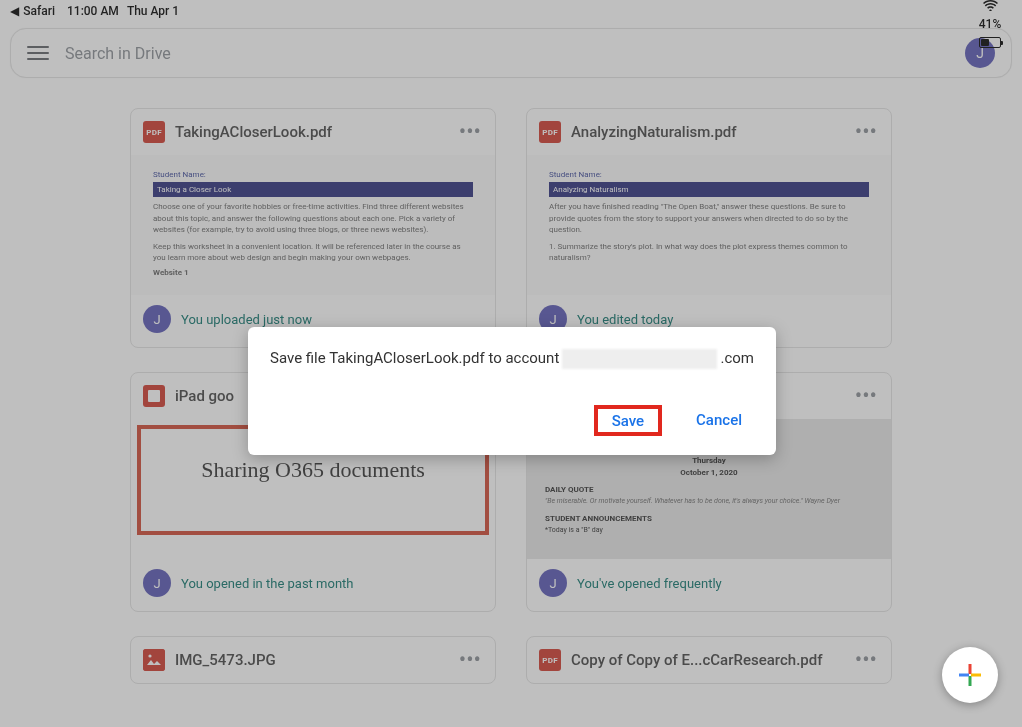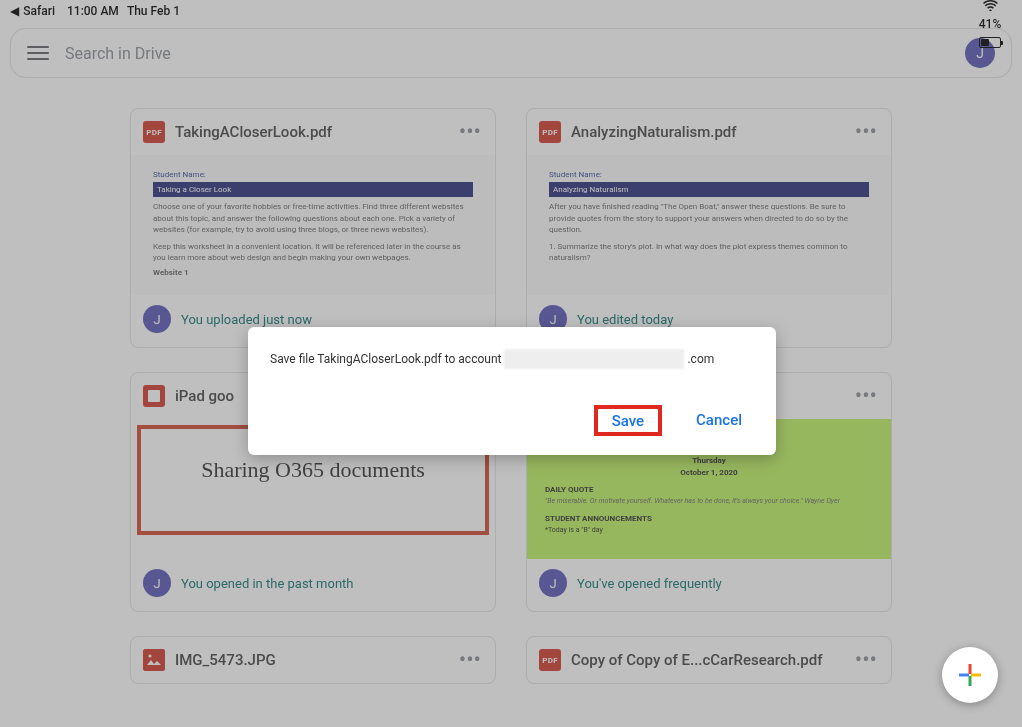--- a/index.html
+++ b/index.html
@@ -41,50 +41,50 @@
   .more-dots { color:#8a8f95; font-size:22px; line-height:10px; padding:4px;}
   .preview { height: 140px; background:#fafafa; padding: 14px 22px; font-size:8px; color:#666; line-height:1.4; overflow:hidden; position:relative;}
   .preview .bar { background:#2c2f7c; color:#fff; font-size:8px; padding:2px 4px; margin-bottom:4px; width:100%;}
   .preview .label-sn { color:#3d4a9a; font-size:8px; margin-bottom:2px;}
   .card-foot { display:flex; align-items:center; gap:10px; padding: 10px 12px 14px 12px; }
   .mini-avatar-j { width:28px; height:28px; border-radius:50%; background:#5a58b5; color:#fff; display:flex; align-items:center; justify-content:center; font-size:13px;}
   .foot-text { font-size:13px; color:#0f766e; }
 
   .slides-prev { background:#fff; padding:10px; }
   .slides-frame { border:4px solid #d04a35; height: 110px; width:100%; padding-top:26px; text-align:center; font-family: "Comic Sans MS", cursive; font-size:22px; color:#333;}
-  .bulletin-prev { background:#bef264; padding: 14px 18px; font-size:8px; color:#333; line-height:1.4;}
+  .bulletin-prev { background:#e5e5e5; padding: 14px 18px; font-size:8px; color:#333; line-height:1.4;}
   .bulletin-prev .center { text-align:center; font-weight:700; font-size:8px;}
   .bulletin-prev .section { font-weight:700; margin-top:6px;}
   .bulletin-prev .quote { font-size:7px; color:#6c6c6c; margin-top:2px; font-style: italic;}
 
   
   .scrim { position:absolute; inset:0; background: rgba(86,86,86,.38); }
 
   
   .dialog { position:absolute; left: 248px; top: 327px; width: 528px; background:#fff; border-radius:6px; box-shadow: 0 4px 16px rgba(0,0,0,.25); padding: 22px 22px 18px 22px; }
-  .dialog-msg { font-size:12px; color:#333; display:flex; align-items:center; white-space:nowrap;}
+  .dialog-msg { font-size:15px; color:#333; display:flex; white-space:nowrap;}
   .redact { display:inline-block; width: 180px; height: 20px; background:#eee; margin: 0 3px; filter: blur(1px);}
   .dialog-actions { display:flex; justify-content:flex-end; gap: 22px; margin-top: 34px; align-items:center;}
   .dialog-actions .btn { font-size:15px; color:#1a73e8; padding: 8px 12px; cursor:pointer; font-weight:500;}
   .save-highlight { border: 4px solid #e1281e; padding: 2px 10px;}
   .save-highlight .btn { padding: 2px 4px;}
 
   
   .fab { position:absolute; right: 24px; bottom: 24px; width:56px; height:56px; border-radius:50%; background:#fff; box-shadow: 0 2px 10px rgba(0,0,0,.3); display:flex; align-items:center; justify-content:center;}
   .fab svg { display:block;}
 </style>
 </head>
 <body>
 
 <div class="status-bar">
   <div class="status-left">
     <span class="back-caret">◀</span>
     <span>Safari</span>
     <span style="margin-left:4px;">11:00 AM</span>
-    <span>Thu Feb 1</span>
+    <span>Thu Apr 1</span>
   </div>
   <div class="status-right">
     <span class="rec-pill">
         <span class="dot"></span>
       </span>
     <span class="wifi-icon">
       <svg width="15" height="11" viewBox="0 0 15 11">
           <path d="M7.5 9.5a1.2 1.2 0 100 2.4 1.2 1.2 0 000-2.4zm0-3.2c-1.3 0-2.5.5-3.4 1.4l1.1 1.1c.6-.6 1.4-1 2.3-1s1.7.4 2.3 1l1.1-1.1c-.9-.9-2.1-1.4-3.4-1.4zm0-3.2c-2.2 0-4.2.9-5.7 2.3l1.1 1.1C4.1 5.3 5.7 4.6 7.5 4.6s3.4.7 4.6 1.9l1.1-1.1C11.7 4 9.7 3.1 7.5 3.1zm0-3.1C4.5 0 1.8 1.2 0 3l1.1 1.1C2.7 2.5 5 1.5 7.5 1.5s4.8 1 6.4 2.6L15 3c-1.8-1.8-4.5-3-7.5-3z" fill="#000"></path>
         </svg>
     </span>

